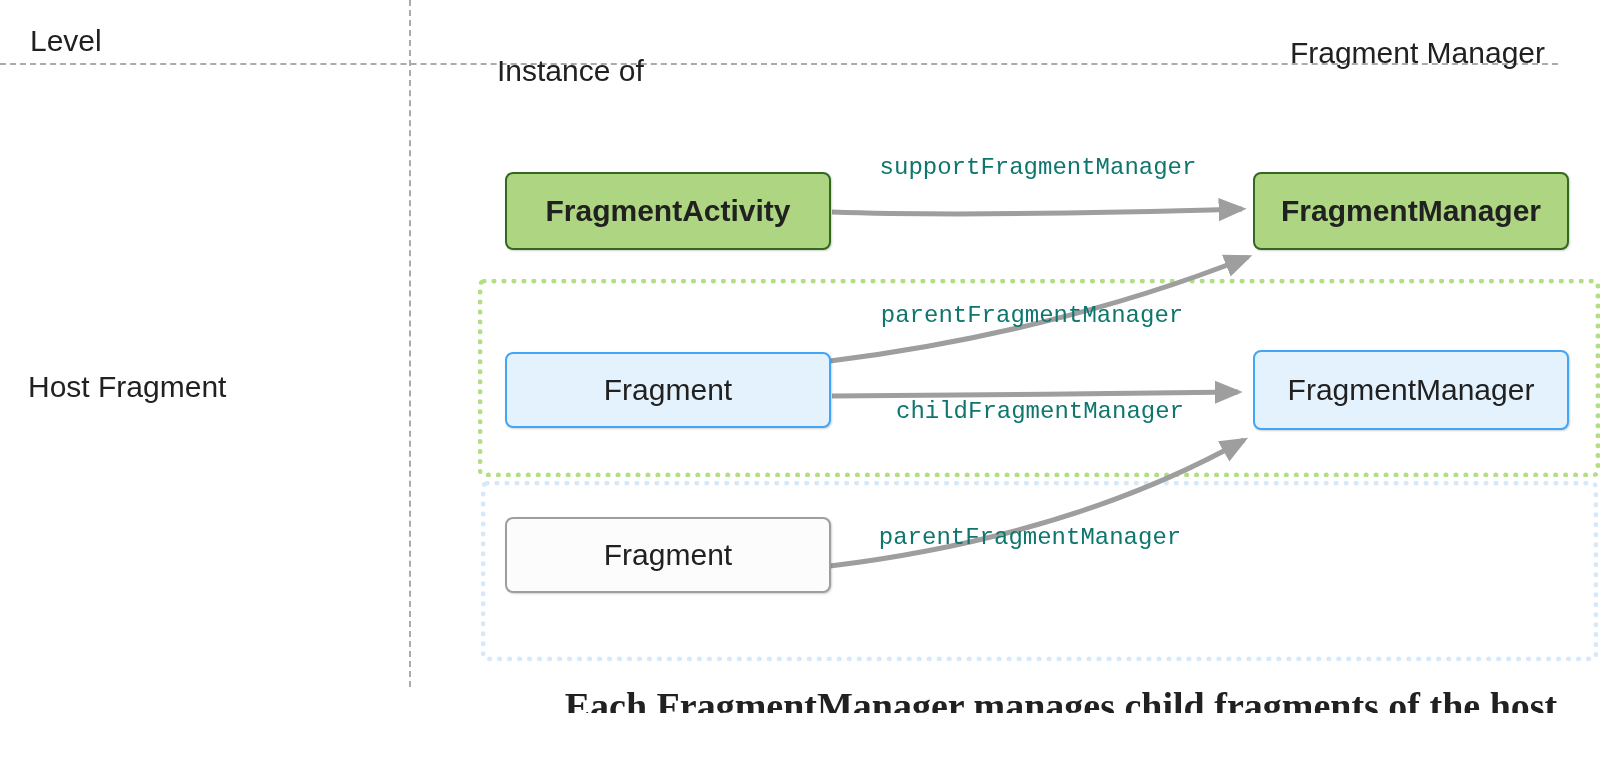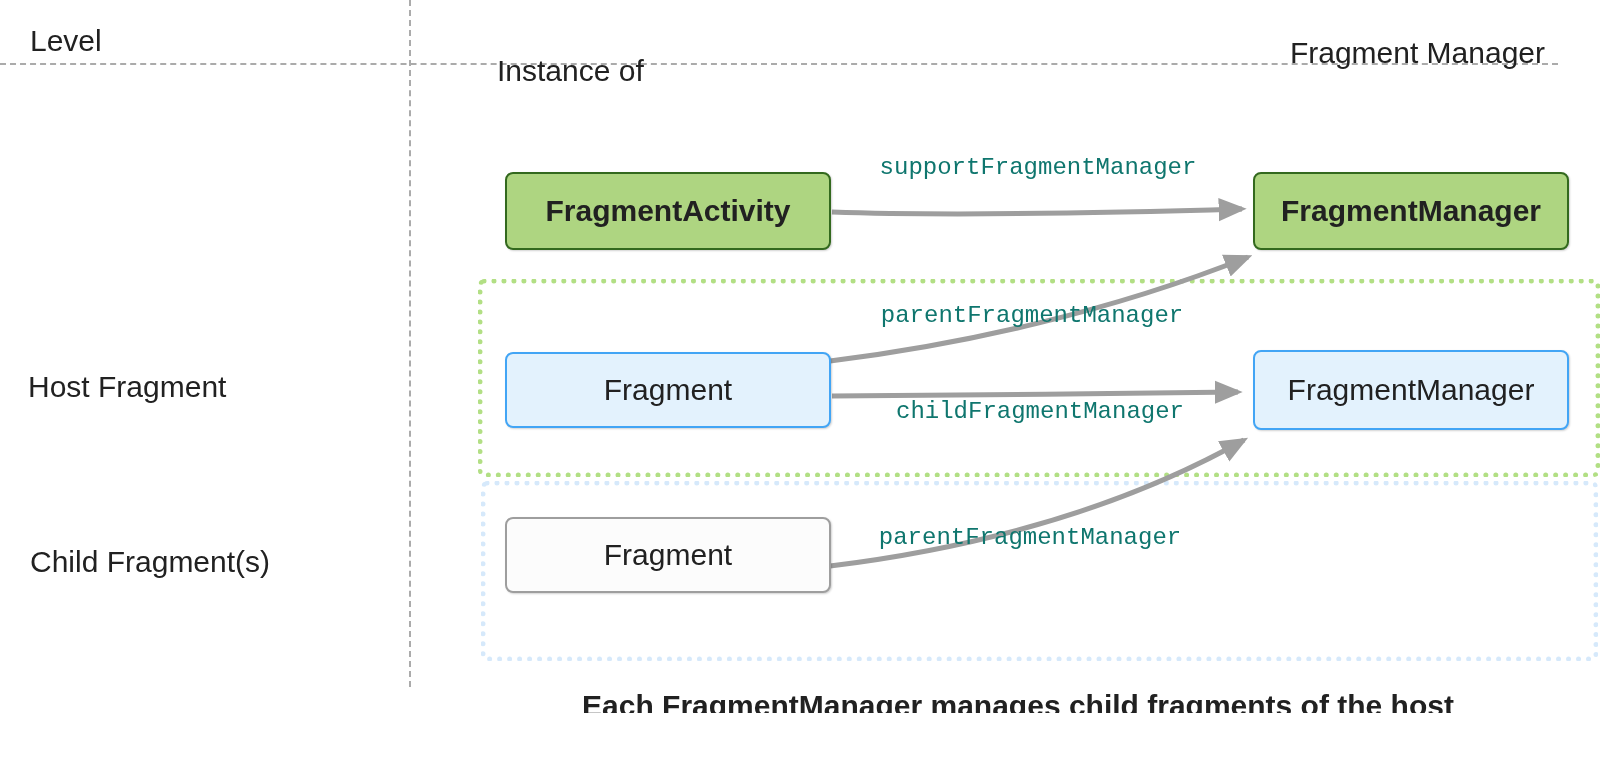--- a/index.html
+++ b/index.html
@@ -87,40 +87,40 @@
     font-size:24px;
     white-space:nowrap;
     color:#0f766e;
   }
   #lbl-support      { left:1038px; top:167px; }
   #lbl-parent-host  { left:1032px; top:315px; }
   #lbl-child        { left:1040px; top:411px; }
   #lbl-parent-child { left:1030px; top:537px; }
 
   .caption {
-    left:1018px; top:706px;
+    left:1061px; top:706px;
     transform:translate(-50%,-50%);
-    font-size:30px; font-weight:700;
+    font-size:38px; font-weight:700;
     white-space:nowrap;
+    font-family:Liberation Serif, serif;
   }
 </style>
 </head>
 <body>
 
 <div class="canvas">
 
   <div class="abs vguide"></div>
   <div class="abs hguide"></div>
 
   <div class="abs col-label" style="left:30px; top:24px;">Level</div>
   <div class="abs col-label" style="left:497px; top:24px;margin-top:30px;">Instance of</div>
   <div class="abs col-label" style="right:55px; top:24px;margin-top:12px;">Fragment Manager</div>
 
   <div class="abs row-label" style="left:28px; top:370px;">Host Fragment</div>
-  <div class="abs row-label" style="left:30px; top:545px;">Child Fragment(s)</div>
 
   <div class="abs group group-host"></div>
   <div class="abs group group-child"></div>
 
   <svg class="arrows" width="1600" height="774" viewBox="0 0 1600 774">
     <defs>
       <marker id="ah" viewBox="0 0 12 10" refX="10" refY="5" markerUnits="userSpaceOnUse" markerWidth="28" markerHeight="24" orient="auto">
         <path class="head" d="M0,0 L12,5 L0,10 Z"></path>
       </marker>
     </defs>

